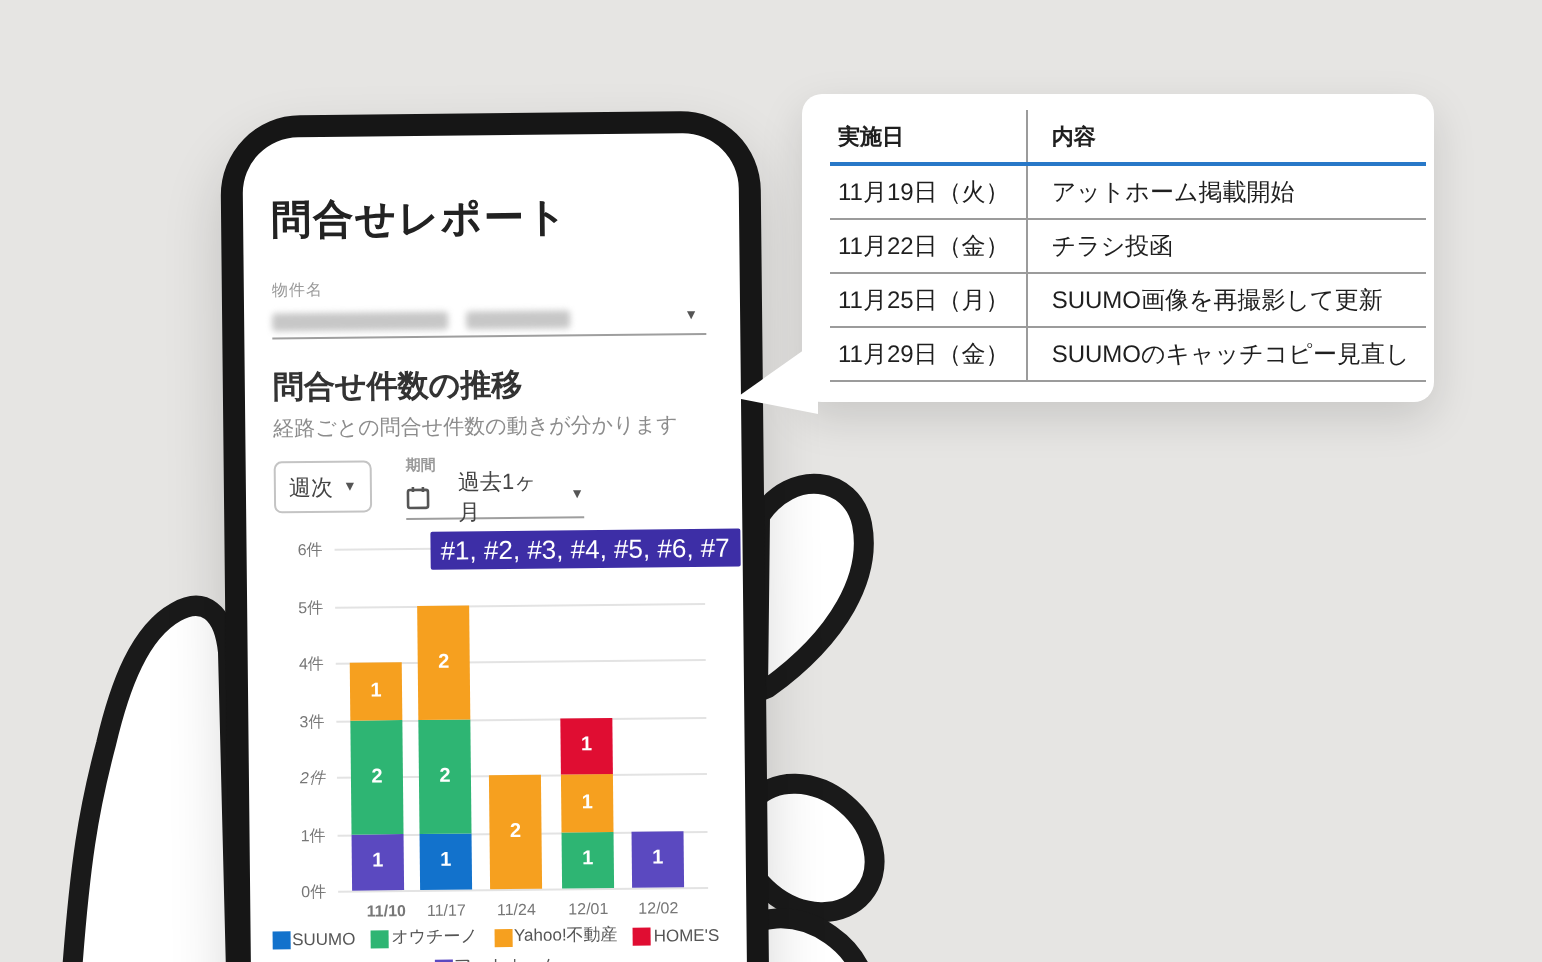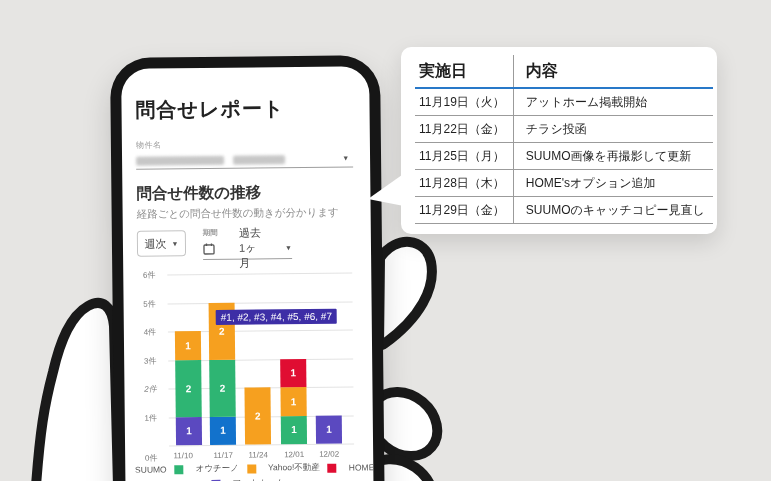--- a/index.html
+++ b/index.html
@@ -28,45 +28,45 @@
   .select-line .chev{position:absolute;right:4px;top:4px;}
   .section-title{margin:14px 0 0 0;font-size:15.5px;font-weight:700;color:#333;}
   .section-subtitle{margin-top:3px;font-size:10.5px;color:#8c8c8c;}
 
   .filters{margin-top:7px;display:flex;align-items:flex-end;}
   .freq-select{width:47px;height:24px;border:1px solid #c4c4c4;border-radius:4px;
                display:flex;align-items:center;justify-content:center;gap:5px;
                font-size:11px;color:#444;margin-bottom:4px;cursor:pointer;}
   .period-col{margin-left:17px;width:89px;}
   .period-label{font-size:7.5px;color:#9a9a9a;font-weight:bold;}
-  .period-select{display:flex;align-items:center;gap:24px;height:21px;
+  .period-select{display:flex;align-items:center;gap:14px;height:21px;
                  border-bottom:1px solid #9e9e9e;font-size:11px;color:#444;cursor:pointer;}
   .cal{flex:0 0 auto;}
 
   
   .chart{position:relative;margin-top:8px;height:230px;font-size:8px;}
   .grid{position:absolute;height:1px;background:#e3e3e3;left:30px;width:185px;}
-  .ytick{position:absolute;left:0;width:24px;text-align:center;color:#777;}
+  .ytick{position:absolute;left:0;width:24px;text-align:right;color:#777;}
   .xtick{position:absolute;width:36px;text-align:center;color:#777;top:183px;}
   .seg{position:absolute;display:flex;align-items:center;justify-content:center;
        color:#fff;font-size:10px;font-weight:700;}
-  .badge{position:absolute;left:78px;top:-2px;z-index:3;color:#fff;font-size:10px;
-         padding:2px 5px;border-radius:1px;white-space:nowrap;margin-top:44px;}
+  .badge{position:absolute;left:78px;top:-2px;z-index:3;color:#fff;font-size:13px;
+         padding:2px 5px;border-radius:1px;white-space:nowrap;}
   .legend{position:absolute;left:0;right:0;top:192px;}
   .legend-row{display:flex;justify-content:center;gap:8px;margin-top:3px;}
-  .legend-item{display:flex;align-items:center;gap:12px;font-size:8.5px;color:#555;white-space:nowrap;}
+  .legend-item{display:flex;align-items:center;gap:1px;font-size:8.5px;color:#555;white-space:nowrap;}
   .swatch{width:9px;height:9px;flex:0 0 auto;}
 
   
   .callout{position:absolute;left:401px;top:47px;width:316px;z-index:30;background:#fff;
            border-radius:10px;box-shadow:0 8px 22px rgba(0,0,0,.13);padding:8px 14px 10px 14px;
            box-sizing:border-box;}
   .pointer{position:absolute;left:-33px;top:123px;}
   table.events{width:100%;border-collapse:collapse;font-size:12px;color:#1f1f1f;}
-  table.events th{font-weight:700;text-align:left;padding:6px 8px 5px 4px;font-size:16px;}
+  table.events th{font-weight:700;text-align:left;padding:6px 8px 5px 4px;font-size:11px;}
   table.events td{padding:5px 8px 4px 4px;border-bottom:1px solid #9b9b9b;white-space:nowrap;}
   table.events th{border-bottom:2px solid #2878c8;}
   table.events .col-date{width:37%;}
   table.events .col-content{border-left:1px solid #9b9b9b;padding-left:12px;}
   table.events th.col-content{padding-left:12px;}
 </style>
 </head>
 <body>
 
 <div class="stage" style="background: rgb(230, 229, 227);">
@@ -136,37 +136,37 @@
               </div>
             </div>
             <div class="legend-row">
               <div class="legend-item">
                 <div class="swatch" style="background: rgb(91, 73, 192);"></div>
                 <span>アットホーム</span>
               </div>
             </div>
           </div>
       <div class="grid" style="top: 177px;"></div>
-          <div class="ytick" style="top: 184px;">0件</div>
+          <div class="ytick" style="top: 172px;">0件</div>
           <div class="grid" style="top: 148.5px;"></div>
           <div class="ytick" style="top: 143.5px;">1件</div>
           <div class="grid" style="top: 120px;"></div>
           <div class="ytick" style="top: 115px; font-style: italic;">2件</div>
           <div class="grid" style="top: 91.5px;"></div>
           <div class="ytick" style="top: 86.5px;">3件</div>
           <div class="grid" style="top: 63px;"></div>
           <div class="ytick" style="top: 58px;">4件</div>
           <div class="grid" style="top: 34.5px;"></div>
           <div class="ytick" style="top: 29.5px;">5件</div>
           <div class="grid" style="top: 6px;"></div>
           <div class="ytick" style="top: 1px;">6件</div>
           <div class="seg" title="アットホーム" style="left: 37px; width: 26px; height: 28.5px; top: 148.5px; background: rgb(91, 73, 192);">1</div>
           <div class="seg" title="オウチーノ" style="left: 37px; width: 26px; height: 57px; top: 91.5px; background: rgb(46, 181, 115);">2</div>
           <div class="seg" title="Yahoo!不動産" style="left: 37px; width: 26px; height: 28.5px; top: 63px; background: rgb(246, 160, 31);">1</div>
-          <div class="xtick" style="left: 26px;">11/10</div>
+          <div class="xtick" style="left: 36px; font-weight: bold;">11/10</div>
           <div class="seg" title="SUUMO" style="left: 71px; width: 26px; height: 28.5px; top: 148.5px; background: rgb(18, 114, 204);">1</div>
           <div class="seg" title="オウチーノ" style="left: 71px; width: 26px; height: 57px; top: 91.5px; background: rgb(46, 181, 115);">2</div>
           <div class="seg" title="Yahoo!不動産" style="left: 71px; width: 26px; height: 57px; top: 34.5px; background: rgb(246, 160, 31);">2</div>
           <div class="xtick" style="left: 66px;">11/17</div>
           <div class="seg" title="Yahoo!不動産" style="left: 106px; width: 26px; height: 57px; top: 120px; background: rgb(246, 160, 31);">2</div>
           <div class="xtick" style="left: 101px;">11/24</div>
           <div class="seg" title="オウチーノ" style="left: 142px; width: 26px; height: 28.5px; top: 148.5px; background: rgb(46, 181, 115);">1</div>
           <div class="seg" title="Yahoo!不動産" style="left: 142px; width: 26px; height: 28.5px; top: 120px; background: rgb(246, 160, 31);">1</div>
           <div class="seg" title="HOME'S" style="left: 142px; width: 26px; height: 28.5px; top: 91.5px; background: rgb(224, 13, 50);">1</div>
           <div class="xtick" style="left: 137px;">12/01</div>
@@ -195,24 +195,20 @@
           </tr>
           <tr>
             <td class="col-date">11月22日（金）</td>
             <td class="col-content">チラシ投函</td>
           </tr>
           <tr>
             <td class="col-date">11月25日（月）</td>
             <td class="col-content">SUUMO画像を再撮影して更新</td>
           </tr>
           <tr>
-            <td class="col-date">11月28日（木）</td>
-            <td class="col-content">HOME'sオプション追加</td>
-          </tr>
-          <tr>
             <td class="col-date">11月29日（金）</td>
             <td class="col-content">SUUMOのキャッチコピー見直し</td>
           </tr>
         </tbody>
     </table>
   </div>
 
 </div>
 
 </body></html>

